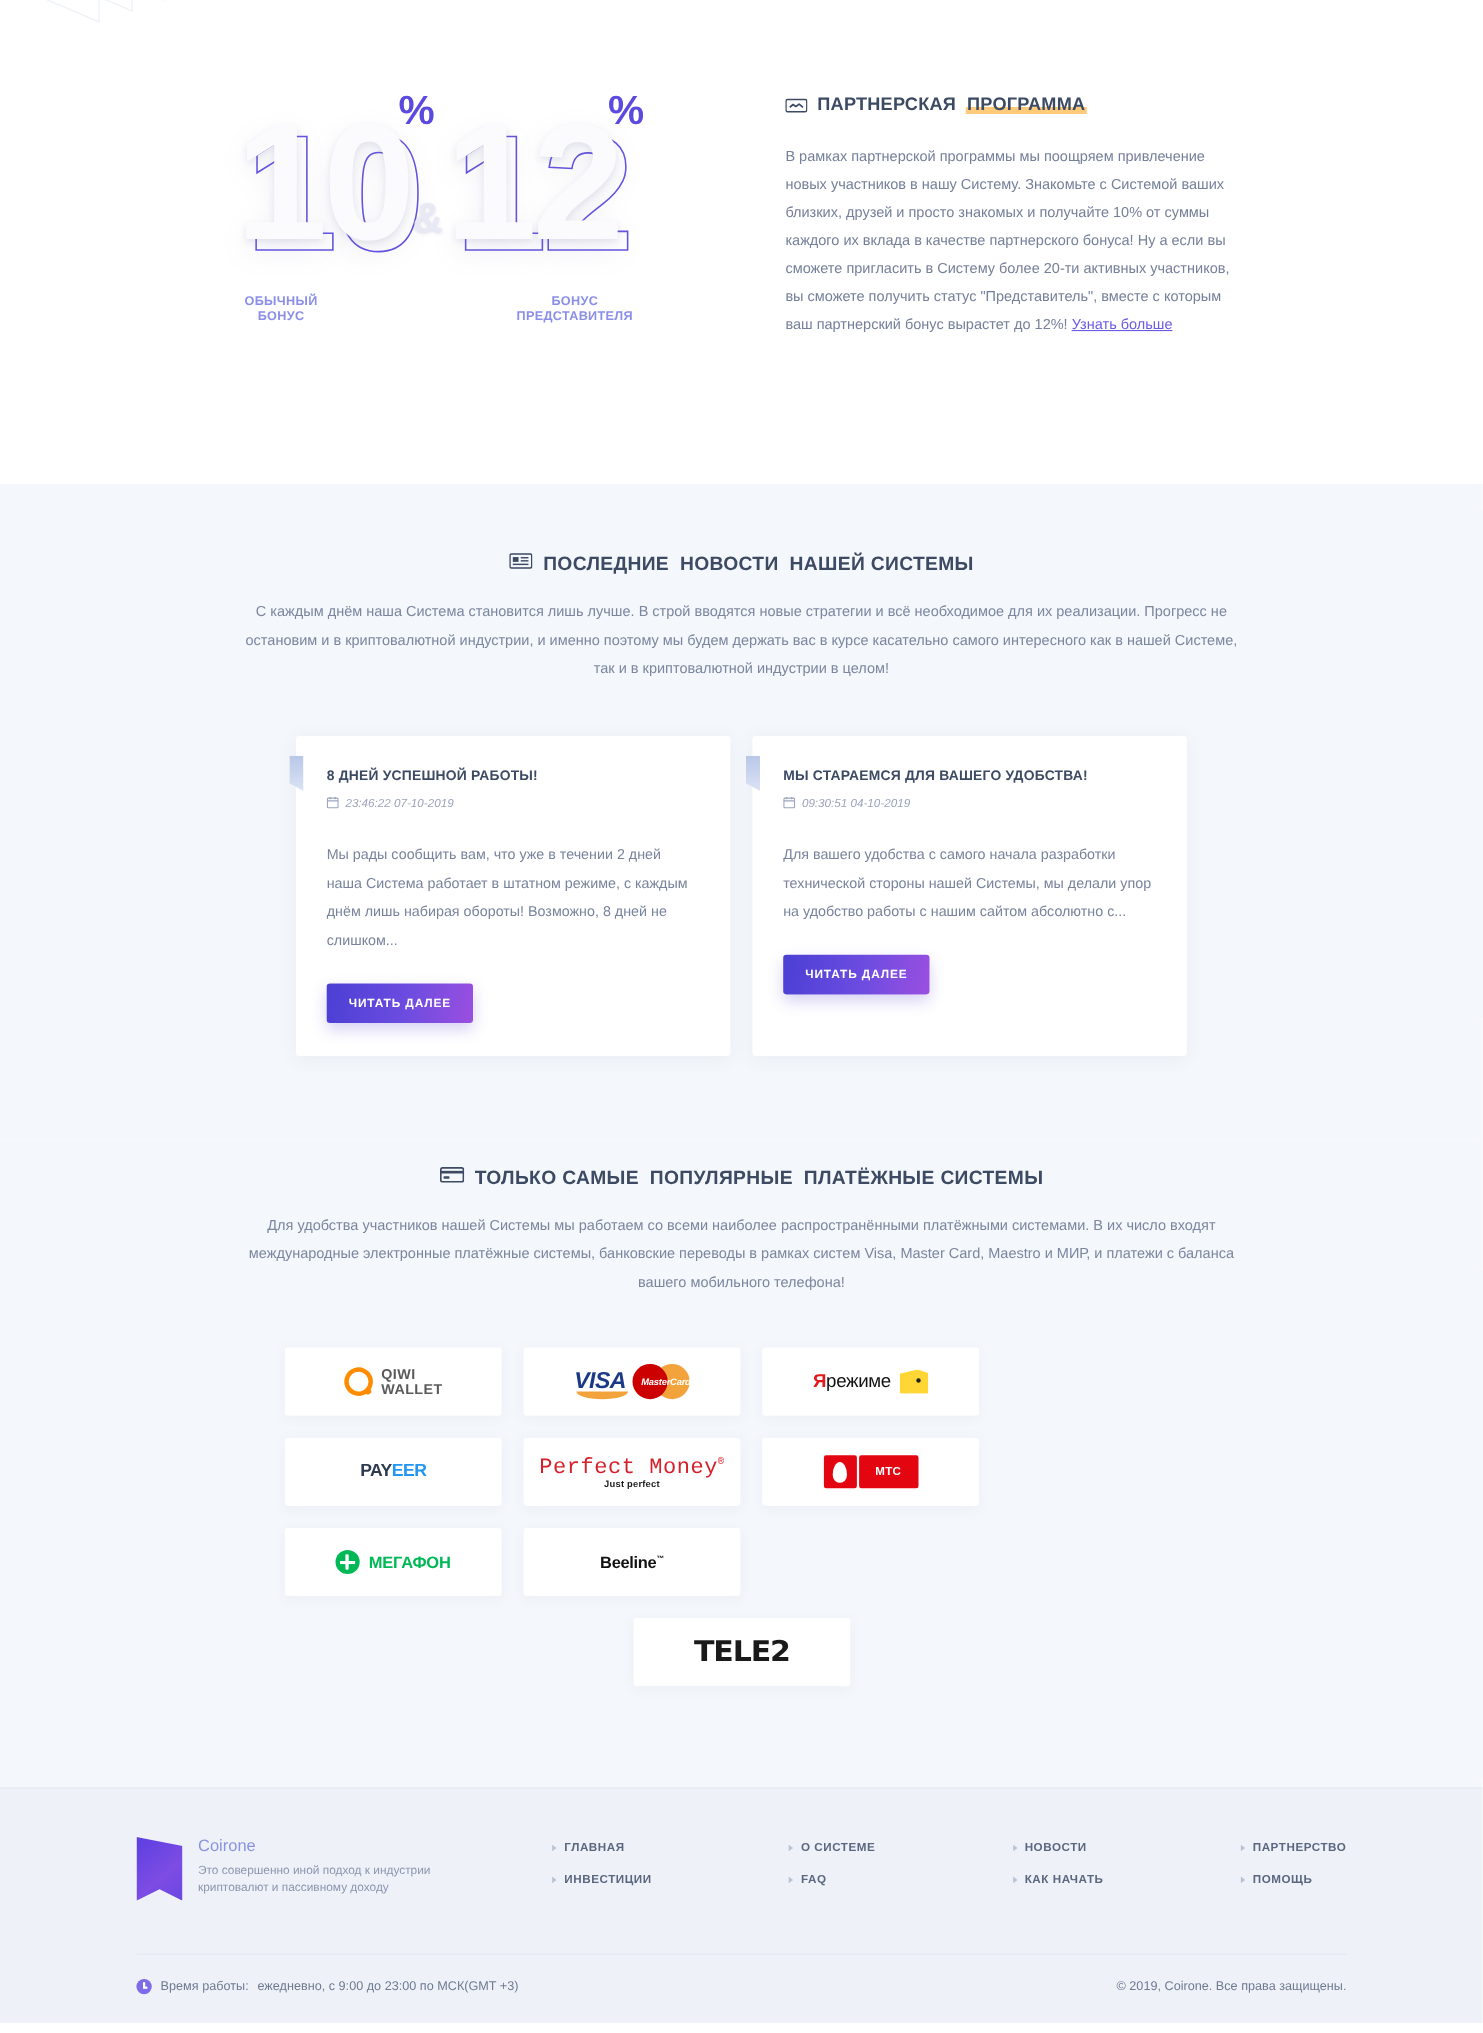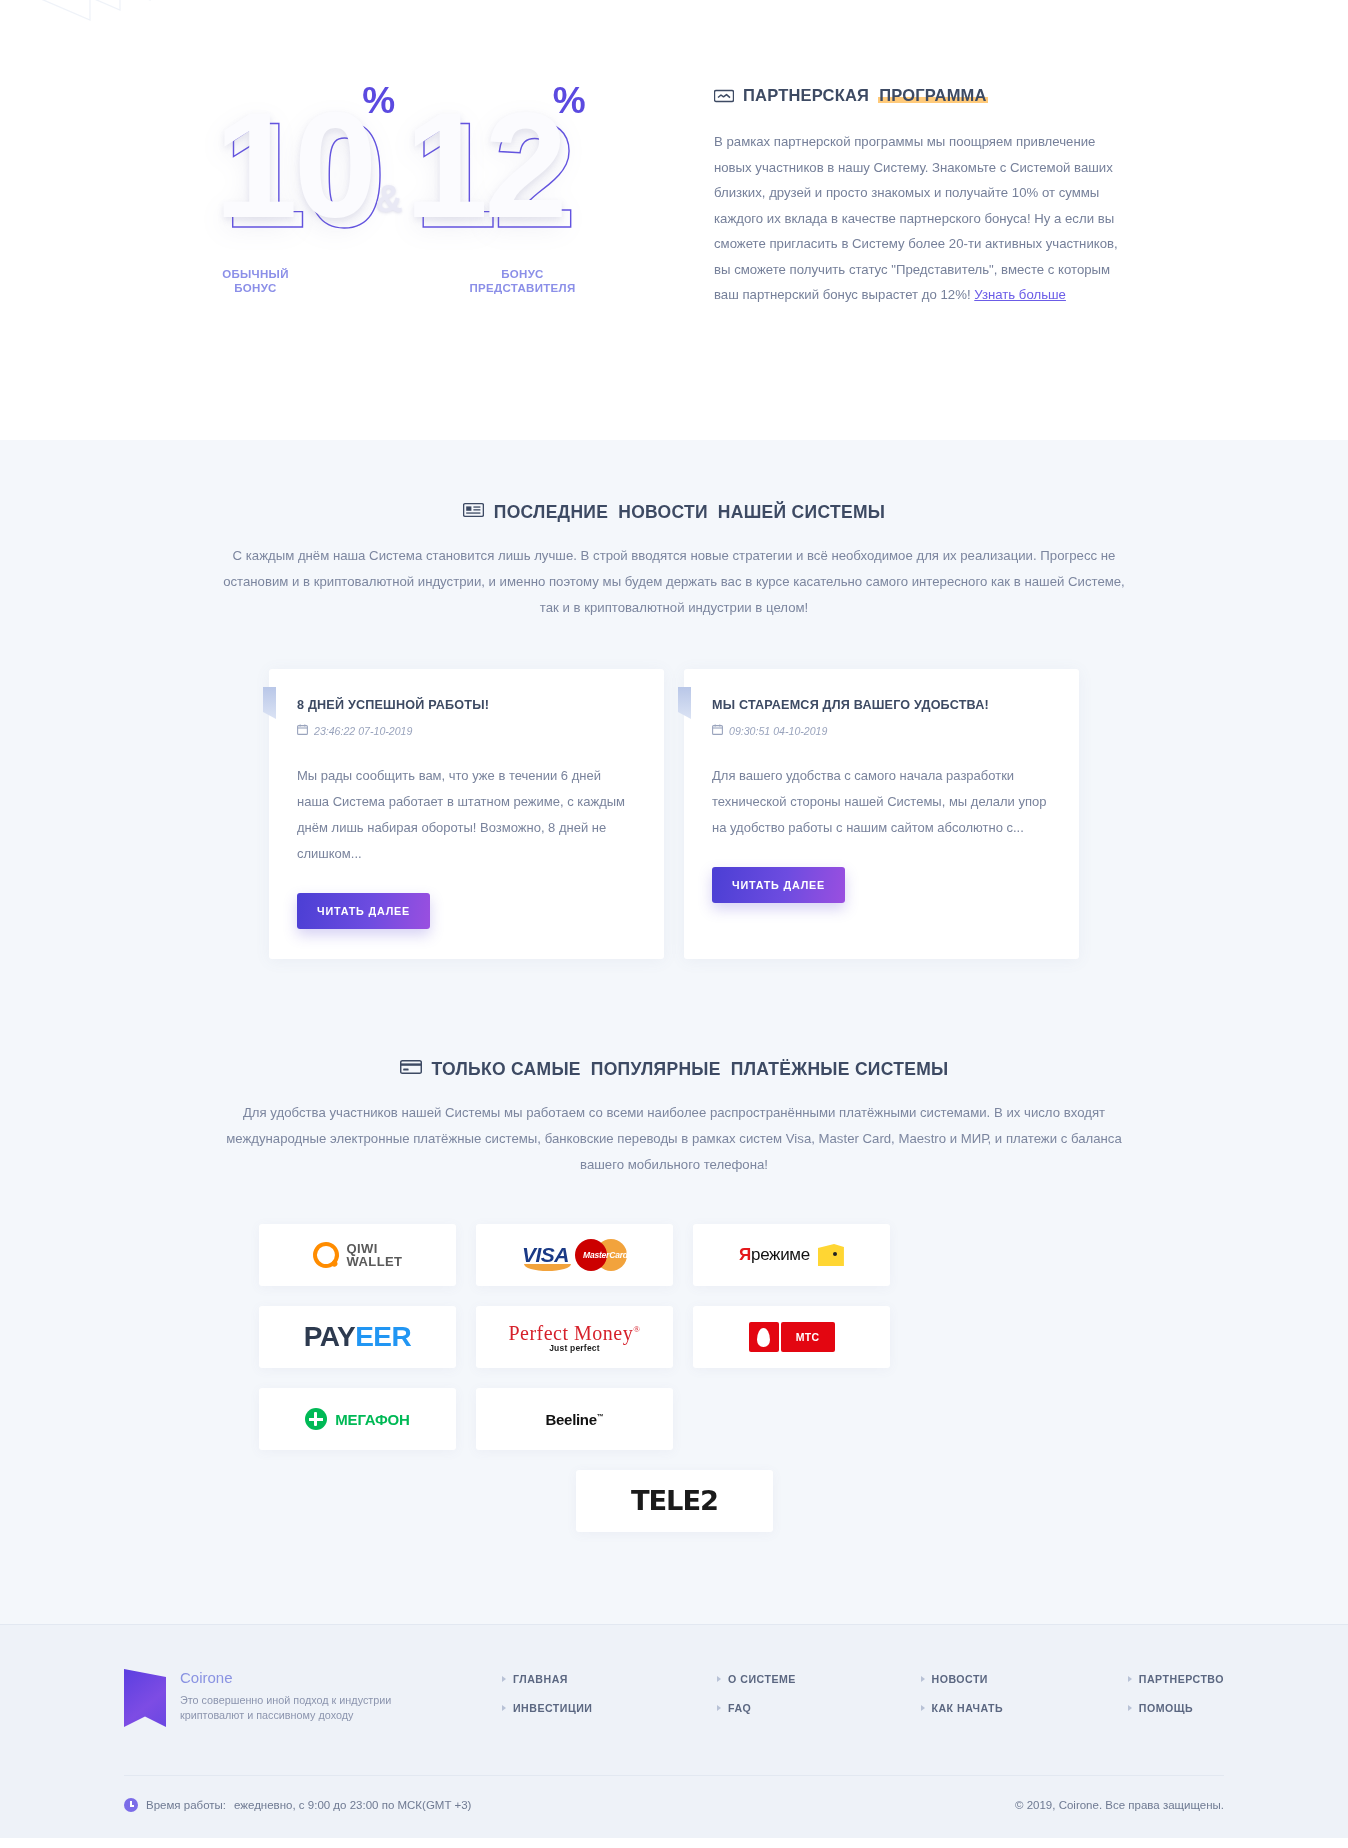--- a/index.html
+++ b/index.html
@@ -297,26 +297,26 @@
   .ya-txt { font-size: 17px; font-weight: 400; color: #111; letter-spacing: -.3px; }
   .ya-txt span { color: #e4191c; font-weight: 700; }
   .ya-wal {
     width: 26px; height: 22px; background: #ffd633; position: relative;
     clip-path: polygon(0 18%, 62% 0, 100% 14%, 100% 100%, 0 100%);
   }
   .ya-wal::after {
     content: ""; position: absolute; right: 7px; top: 8px;
     width: 4px; height: 4px; border-radius: 50%; background: #222;
   }
-  .payeer { font-size: 28px; font-weight: 700; letter-spacing: -.5px; }
+  .payeer { font-size: 16px; font-weight: 700; letter-spacing: -.5px; }
   .payeer .a { color: #2d3a4f; }
   .payeer .b { color: #2196f3; }
   .pmoney { text-align: center; position: relative; }
   .pm-main {
-    font-family: Liberation Serif, serif;
+    font-family: Liberation Mono, monospace;
     font-size: 20px; color: #d6212b; letter-spacing: .5px;
   }
   .pm-main sup { font-size: 9px; color: #d6212b; }
   .pm-sub {
     font-size: 8.5px; font-weight: 700; color: #1d1d1d;
     margin-top: -2px; letter-spacing: .2px;
   }
   .mts { display: flex; align-items: center; gap: 2px; }
   .mts-egg {
     width: 30px; height: 30px; background: #e30611;
@@ -504,21 +504,21 @@
         <div class="news-date">
           <span>
             <svg width="11" height="11" viewBox="0 0 11 11">
               <rect x="0.6" y="1.6" width="9.8" height="8.8" rx="1" fill="none" stroke="#9aa4bd" stroke-width="1.1"></rect>
               <path d="M0.6 4 H10.4" stroke="#9aa4bd" stroke-width="1.1"></path>
               <path d="M3.2 0.6 V2.6 M7.8 0.6 V2.6" stroke="#9aa4bd" stroke-width="1.1"></path>
             </svg>
           </span>
           <span>23:46:22 07-10-2019</span>
         </div>
-        <p class="news-body">Мы рады сообщить вам, что уже в течении 6 дней наша Система работает в штатном режиме, с каждым днём лишь набирая обороты! Возможно, 8 дней не слишком...</p>
+        <p class="news-body">Мы рады сообщить вам, что уже в течении 2 дней наша Система работает в штатном режиме, с каждым днём лишь набирая обороты! Возможно, 8 дней не слишком...</p>
         <button class="btn-read">ЧИТАТЬ ДАЛЕЕ</button>
       </article>
 
       <article class="news-card">
         <h3 class="news-title">МЫ СТАРАЕМСЯ ДЛЯ ВАШЕГО УДОБСТВА!</h3>
         <div class="news-date">
           <span>
             <svg width="11" height="11" viewBox="0 0 11 11">
               <rect x="0.6" y="1.6" width="9.8" height="8.8" rx="1" fill="none" stroke="#9aa4bd" stroke-width="1.1"></rect>
               <path d="M0.6 4 H10.4" stroke="#9aa4bd" stroke-width="1.1"></path>

